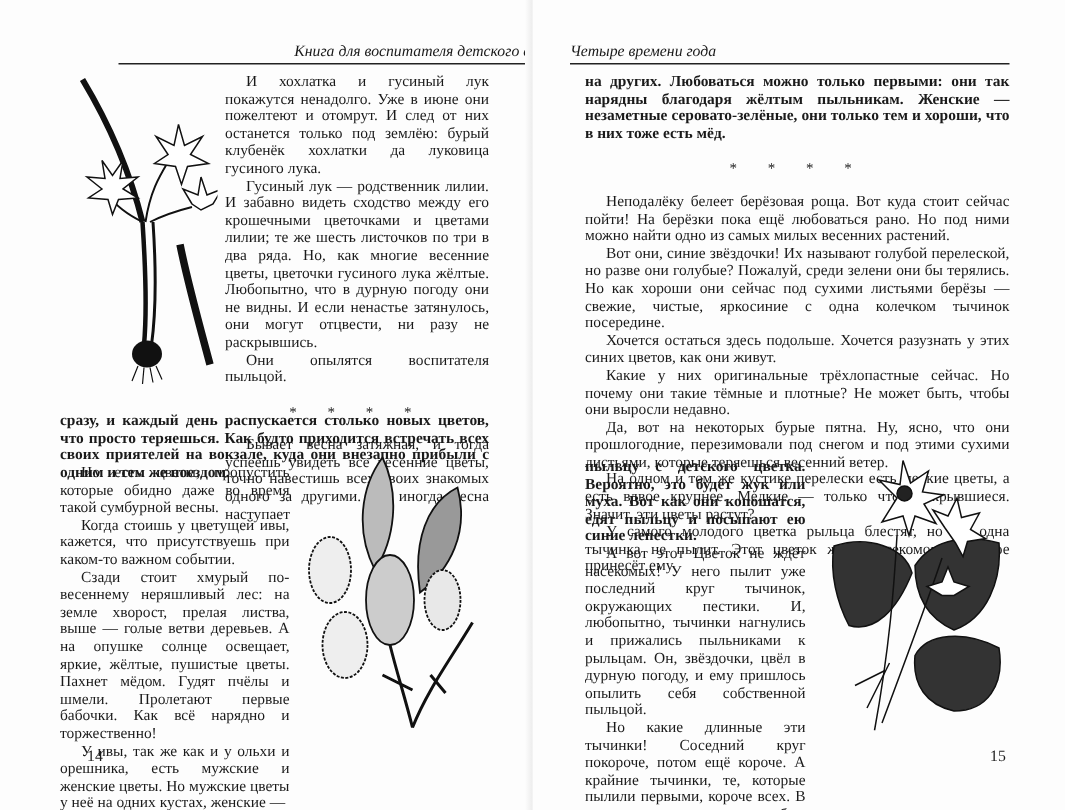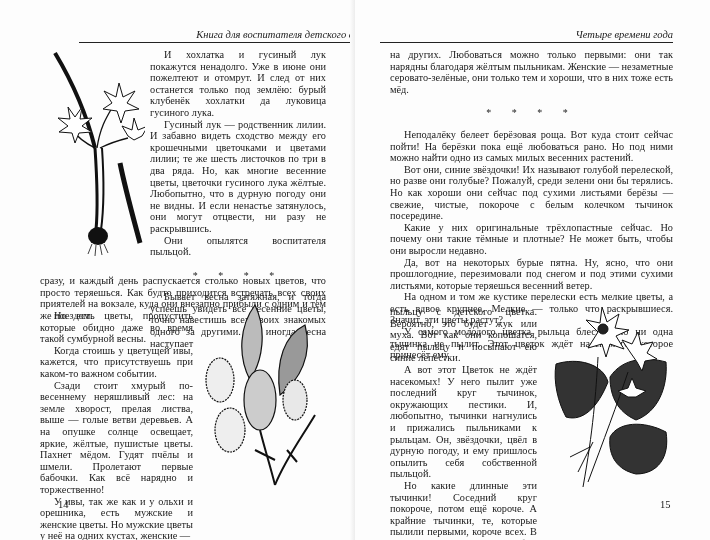--- a/index.html
+++ b/index.html
@@ -4,24 +4,24 @@
 <style>
   html, body { margin:0; padding:0; }
   body { width:710px; height:540px; background:#fff; position:relative; overflow:hidden;
          font-family:"Liberation Serif", "DejaVu Serif", serif; color:#1a1a1a; }
   .page { position:absolute; top:0; height:540px; background:#fdfdfd; }
   .page.left { left:0; width:355px; }
   .page.right { left:355px; width:355px; }
   .runhead { position:absolute; top:29px; font-style:italic; font-size:10.5px; line-height:12px;
              border-bottom:1px solid #222; padding-bottom:1px; }
   .left .runhead { left:40px; width:290px; text-align:right;margin-left:39px; }
-  .right .runhead { left:25px; width:293px; text-align:right; }
+  .right .runhead { left:25px; width:293px; text-align:left; }
   .txt { position:absolute; font-size:10.3px; line-height:11.6px; text-align:justify; hyphens:manual; }
   .txt p { margin:0; text-indent:14px; }
-  .txt p.noindent { text-indent:0; }
+  .txt p.noindent { text-indent:0;font-weight:bold; }
   .stars { text-align:center; letter-spacing:9px; font-size:10px; margin:12px 0 10px; text-indent:0 !important; }
   .pagenum { position:absolute; top:499px; font-size:10.5px; }
   .fig { position:absolute; }
   .gutter { position:absolute; left:350px; top:0; width:10px; height:540px;
             background:linear-gradient(to right, #fdfdfd, #eee 45%, #e8e8e8 50%, #eee 55%, #fdfdfd); }
 </style>
 </head>
 <body>
 
 <div class="page left">
@@ -88,21 +88,22 @@
 
 <div class="gutter"></div>
 
 <div class="page right">
   <div class="runhead">Четыре времени года</div>
 
   <div class="txt" style="left:35px;top:49px;width:283px">
     <p class="noindent">на других. Любоваться можно только первыми: они так нарядны благодаря жёлтым пыльникам. Женские — незаметные серовато-зелёные, они только тем и хороши, что в них тоже есть мёд.</p>
     <div class="stars">* * * *</div>
     <p>Неподалёку белеет берёзовая роща. Вот куда стоит сейчас пойти! На берёзки пока ещё любоваться рано. Но под ними можно найти одно из самых милых весенних растений.</p>
-    <p>Вот они, синие звёздочки! Их называют голубой перелеской, но разве они голубые? Пожалуй, среди зелени они бы терялись. Но как хороши они сейчас под сухими листьями берёзы — свежие, чистые, покороче с белым колечком тычинок посередине.</p>
+    <p>Вот они, синие звёздочки! Их называют голубой перелеской, но разве они голубые? Пожалуй, среди зелени они бы терялись. Но как хороши они сейчас под сухими листьями берёзы — свежие, чистые, яркосиние с одна колечком тычинок посередине.</p>
+    <p>Хочется остаться здесь подольше. Хочется разузнать у этих синих цветов, как они живут.</p>
     <p>Какие у них оригинальные трёхлопастные сейчас. Но почему они такие тёмные и плотные? Не может быть, чтобы они выросли недавно.</p>
     <p>Да, вот на некоторых бурые пятна. Ну, ясно, что они прошлогодние, перезимовали под снегом и под этими сухими листьями, которые теряешься весенний ветер.</p>
     <p>На одном и том же кустике перелески есть мелкие цветы, а есть вдвое крупнее. Мелкие — только что раскрывшиеся. Значит, эти цветы растут?</p>
     <p>У самого молодого цветка рыльца блестят, но ни одна тычинка не пылит. Этот цветок ждёт насекомого, которое принесёт ему</p>
   </div>
 
   <div class="txt" style="left:35px;top:306px;width:147px">
     <p class="noindent">пыльцу с детского цветка. Вероятно, это будет жук или муха. Вот как они копошатся, едят пыльцу и посыпают ею синие лепестки.</p>
     <p>А вот этот Цветок не ждёт насекомых! У него пылит уже последний круг тычинок, окружающих пестики. И, любопытно, тычинки нагнулись и прижались пыльниками к рыльцам. Он, звёздочки, цвёл в дурную погоду, и ему пришлось опылить себя собственной пыльцой.</p>
     <p>Но какие длинные эти тычинки! Соседний круг покороче, потом ещё короче. А крайние тычинки, те, которые пылили первыми, короче всех. В то время и цветок был маленьким. Так вот почему растут лепестки! Ведь они смыкаются</p>

